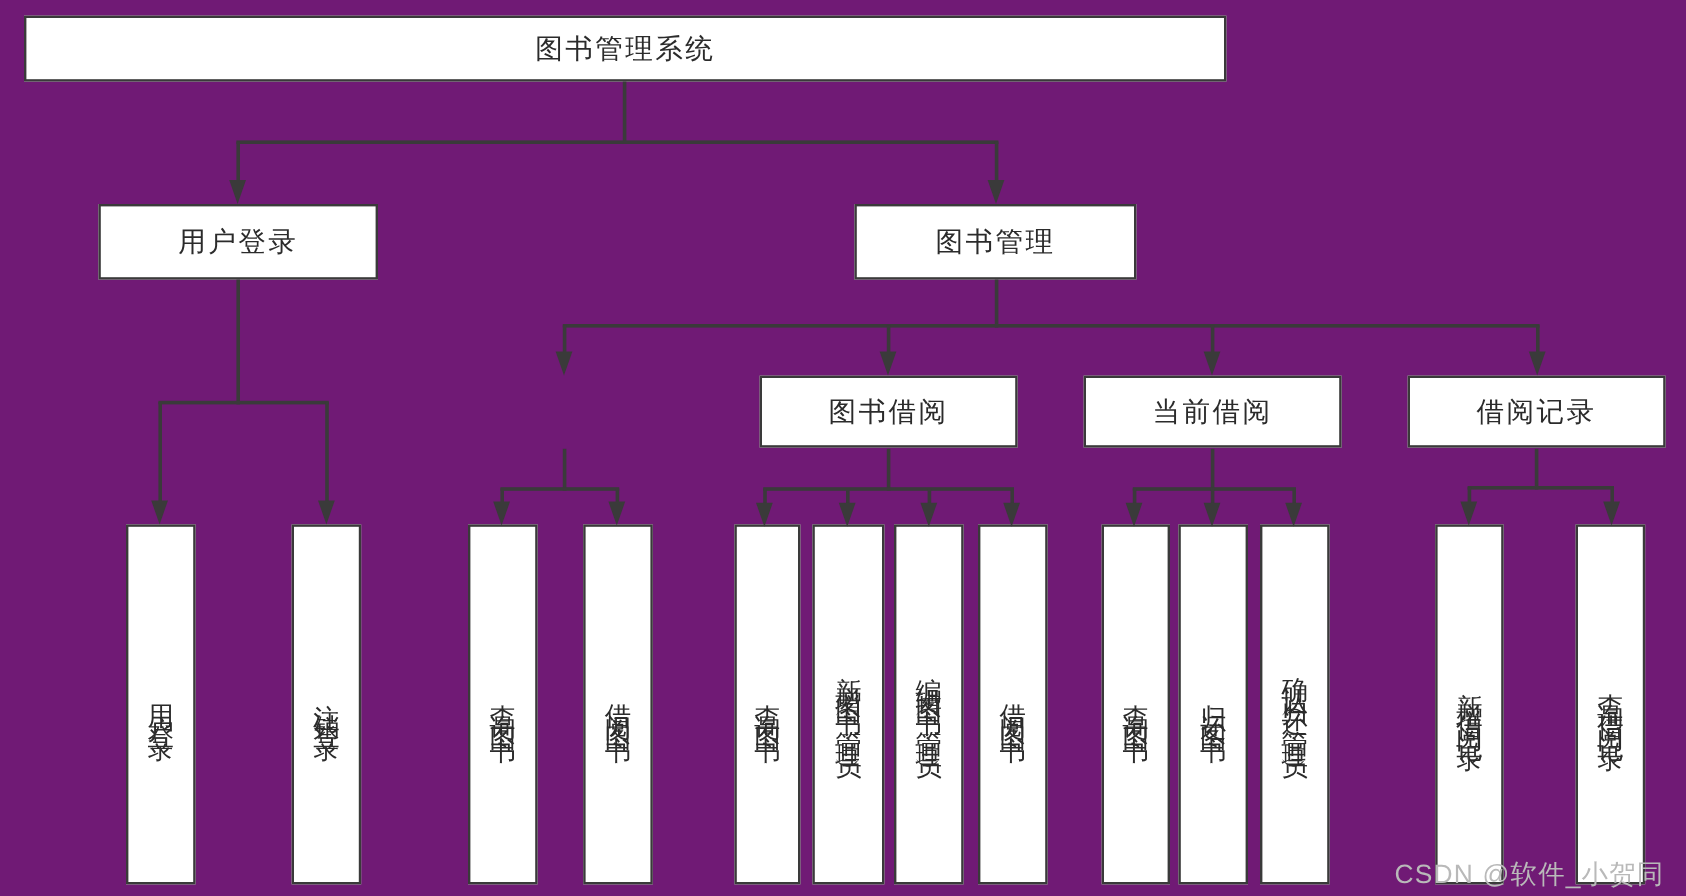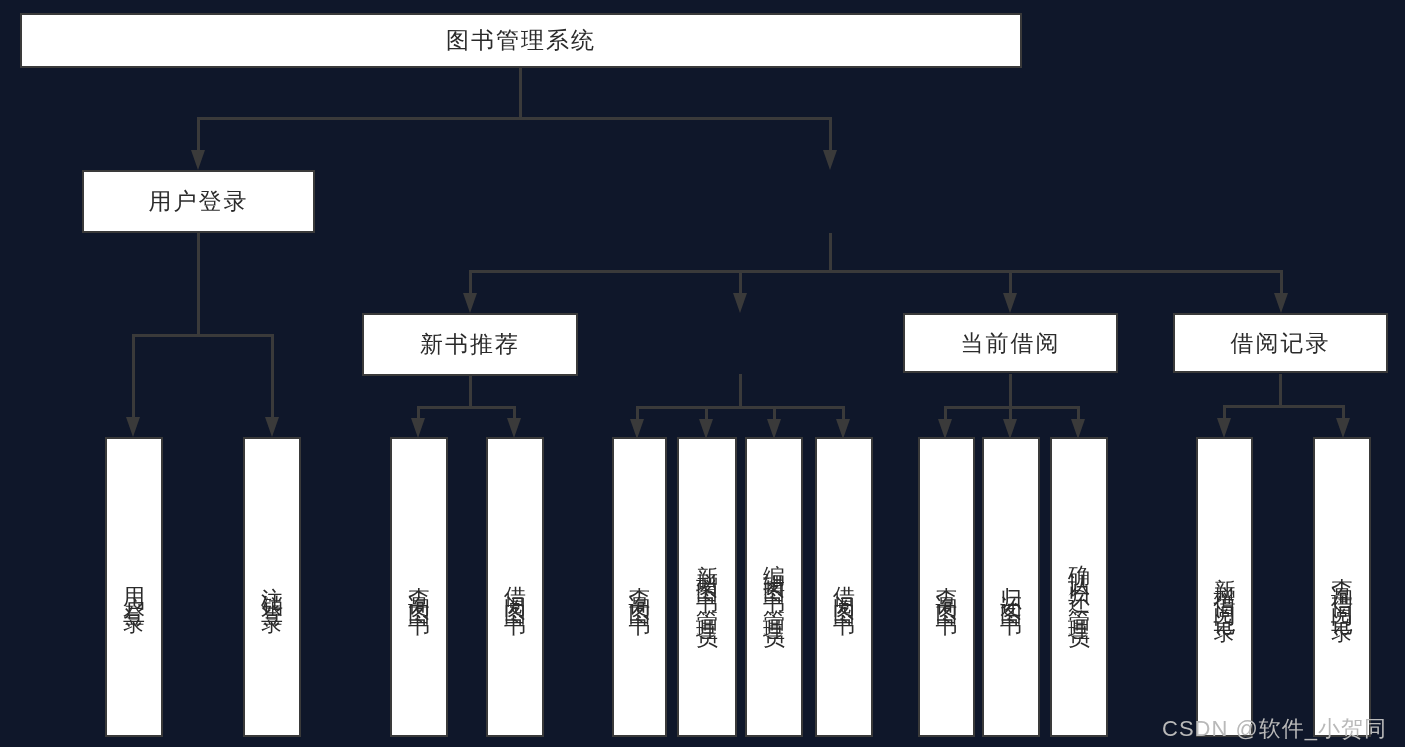--- a/index.html
+++ b/index.html
@@ -5,21 +5,21 @@
   html, body {
     margin: 0;
     padding: 0;
     background: #ffffff;
     font-family: "Liberation Sans", sans-serif;
   }
   .stage {
     position: relative;
     width: 1405px;
     height: 747px;
-    background: #0f172a;
+    background: #701a75;
     overflow: hidden;
   }
   .node {
     position: absolute;
     box-sizing: border-box;
     background: #ffffff;
     border: 2.5px solid #3a3a3a;
     display: flex;
     align-items: center;
     justify-content: center;
@@ -62,22 +62,23 @@
   }
 </style>
 </head>
 <body>
 
 <div class="stage">
 
   <div class="node" style="left:20px; top:13px; width:1002px; height:55px;">图书管理系统</div>
 
   <div class="node" style="left:82px; top:170px; width:233px; height:63px;">用户登录</div>
+  <div class="node" style="left:712px; top:170px; width:235px; height:63px;">图书管理</div>
 
-  <div class="node" style="left:362px; top:313px; width:216px; height:63px;">新书推荐</div>
+  <div class="node" style="left:633px; top:313px; width:215px; height:60px;">图书借阅</div>
   <div class="node" style="left:903px; top:313px; width:215px; height:60px;text-align:center;">当前借阅</div>
   <div class="node" style="left:1173px; top:313px; width:215px; height:60px;">借阅记录</div>
 
   <div class="node vnode" style="left:105px; top:437px; width:58px; height:300px;">
     <span class="vtext">用户登录</span>
   </div>
   <div class="node vnode" style="left:243px; top:437px; width:58px; height:300px;">
     <span class="vtext">注销登录</span>
   </div>
 

